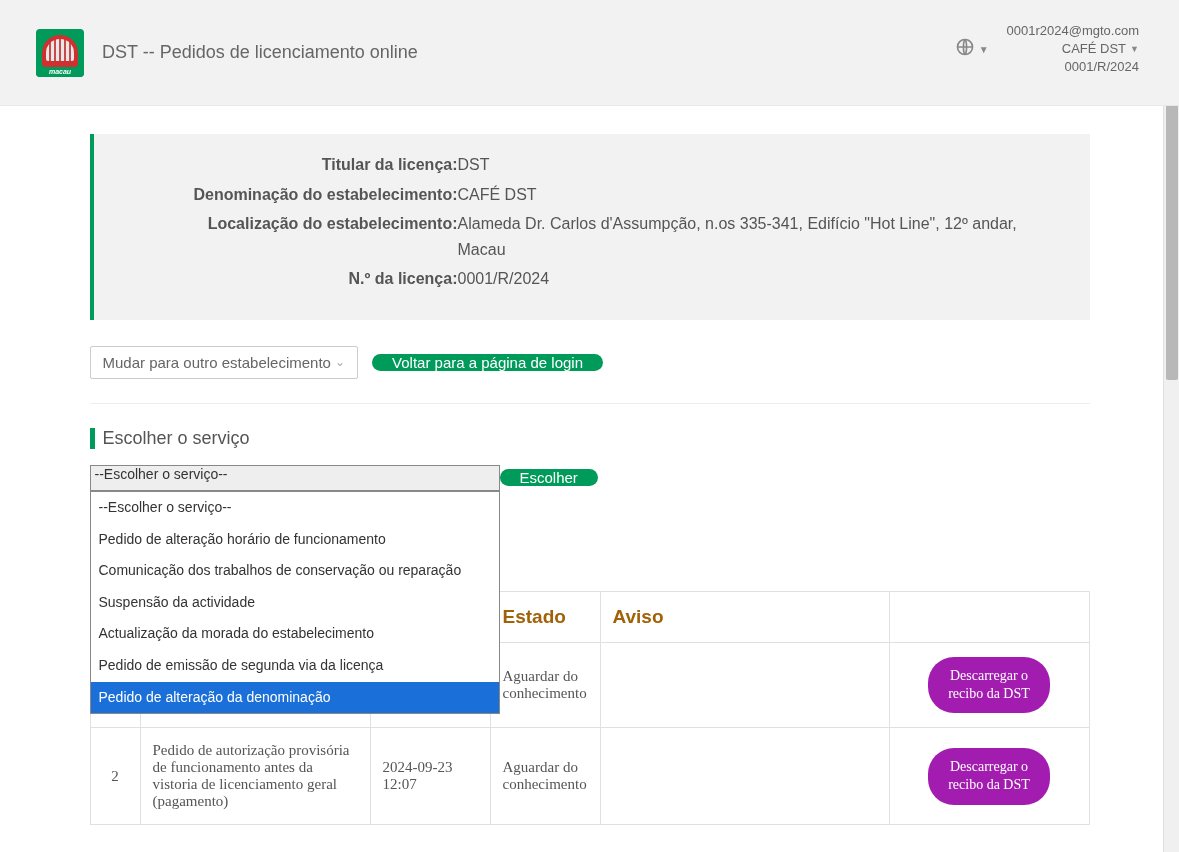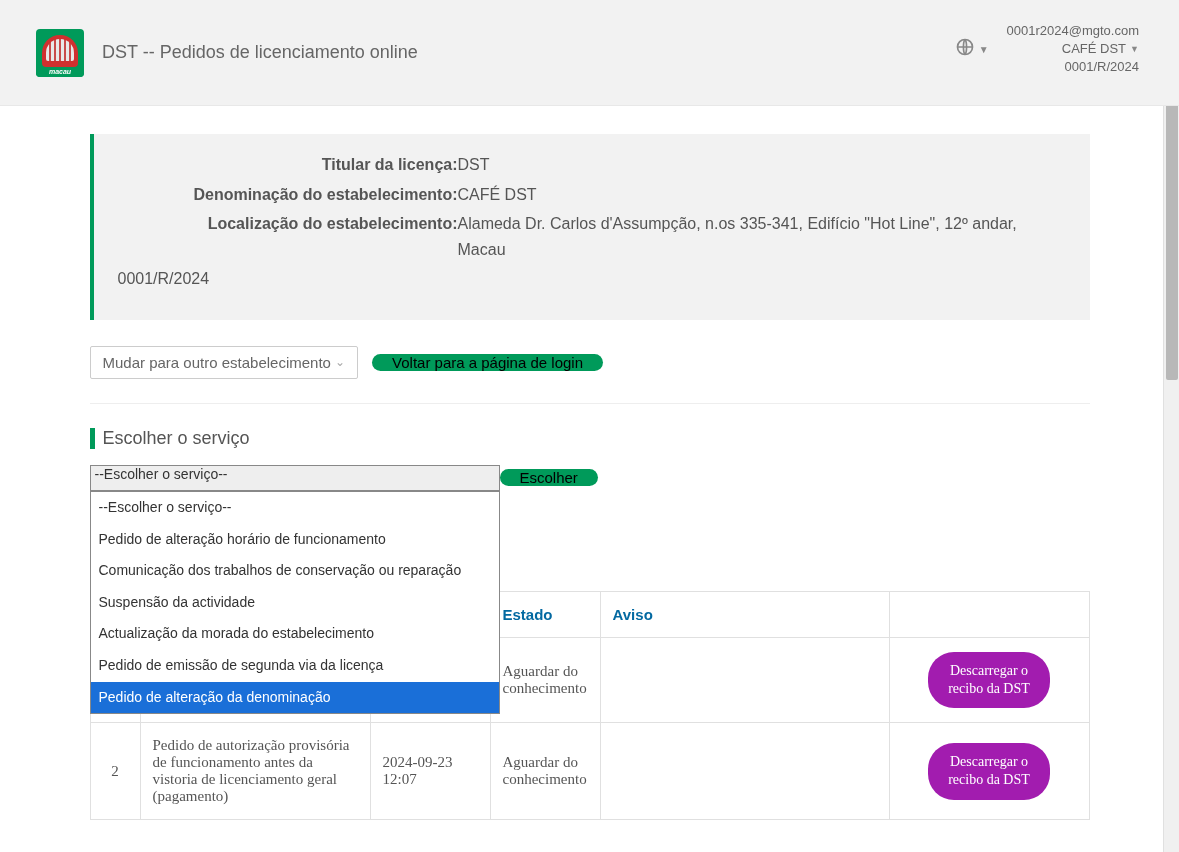--- a/index.html
+++ b/index.html
@@ -168,21 +168,21 @@
     color: #666;
     display: inline-flex;
     align-items: center;
     gap: 4px;
     border-radius: 2px;
     cursor: pointer;
   }
   .select-like .chev { color: #aaa; font-size: 12px; }
   .btn-primary {
     background: #009a5a;
-    color: #000000;
+    color: #ffffff;
     border: none;
     border-radius: 18px;
     padding: 0 20px;
     font-size: 15px;
     cursor: pointer;
   }
 
   .section-title {
     border-left: 5px solid #009a5a;
     padding-left: 8px;
@@ -236,22 +236,22 @@
   }
   table.records th, table.records td {
     border: 1px solid #e0e0e0;
     padding: 14px 12px;
     text-align: left;
     vertical-align: middle;
   }
   table.records th {
     background: #fff;
     font-weight: 600;
-    color: #0369a1;
-    font-size: 15px;
+    color: #a16207;
+    font-size: 19px;
   }
   table.records td {
     font-family: Georgia, "Times New Roman", serif;
     color: #555;
     font-size: 15px;
   }
   .col-num { width: 50px; text-align: center; }
   .col-subject { width: 230px; }
   .col-date { width: 120px; }
   .col-status { width: 110px; }
@@ -316,20 +316,21 @@
         </div>
         <div class="info-row">
           <div class="info-label">Denominação do estabelecimento:</div>
           <div class="info-value">CAFÉ DST</div>
         </div>
         <div class="info-row">
           <div class="info-label">Localização do estabelecimento:</div>
           <div class="info-value">Alameda Dr. Carlos d'Assumpção, n.os 335-341, Edifício "Hot Line", 12º andar, Macau</div>
         </div>
         <div class="info-row">
+          <div class="info-label">N.º da licença:</div>
           <div class="info-value">0001/R/2024</div>
         </div>
       </div>
 
       <div class="action-row">
         <div class="select-like">
           <span>Mudar para outro estabelecimento</span>
           <span class="chev">⌄</span>
         </div>
         <button class="btn-primary">Voltar para a página de login</button>

